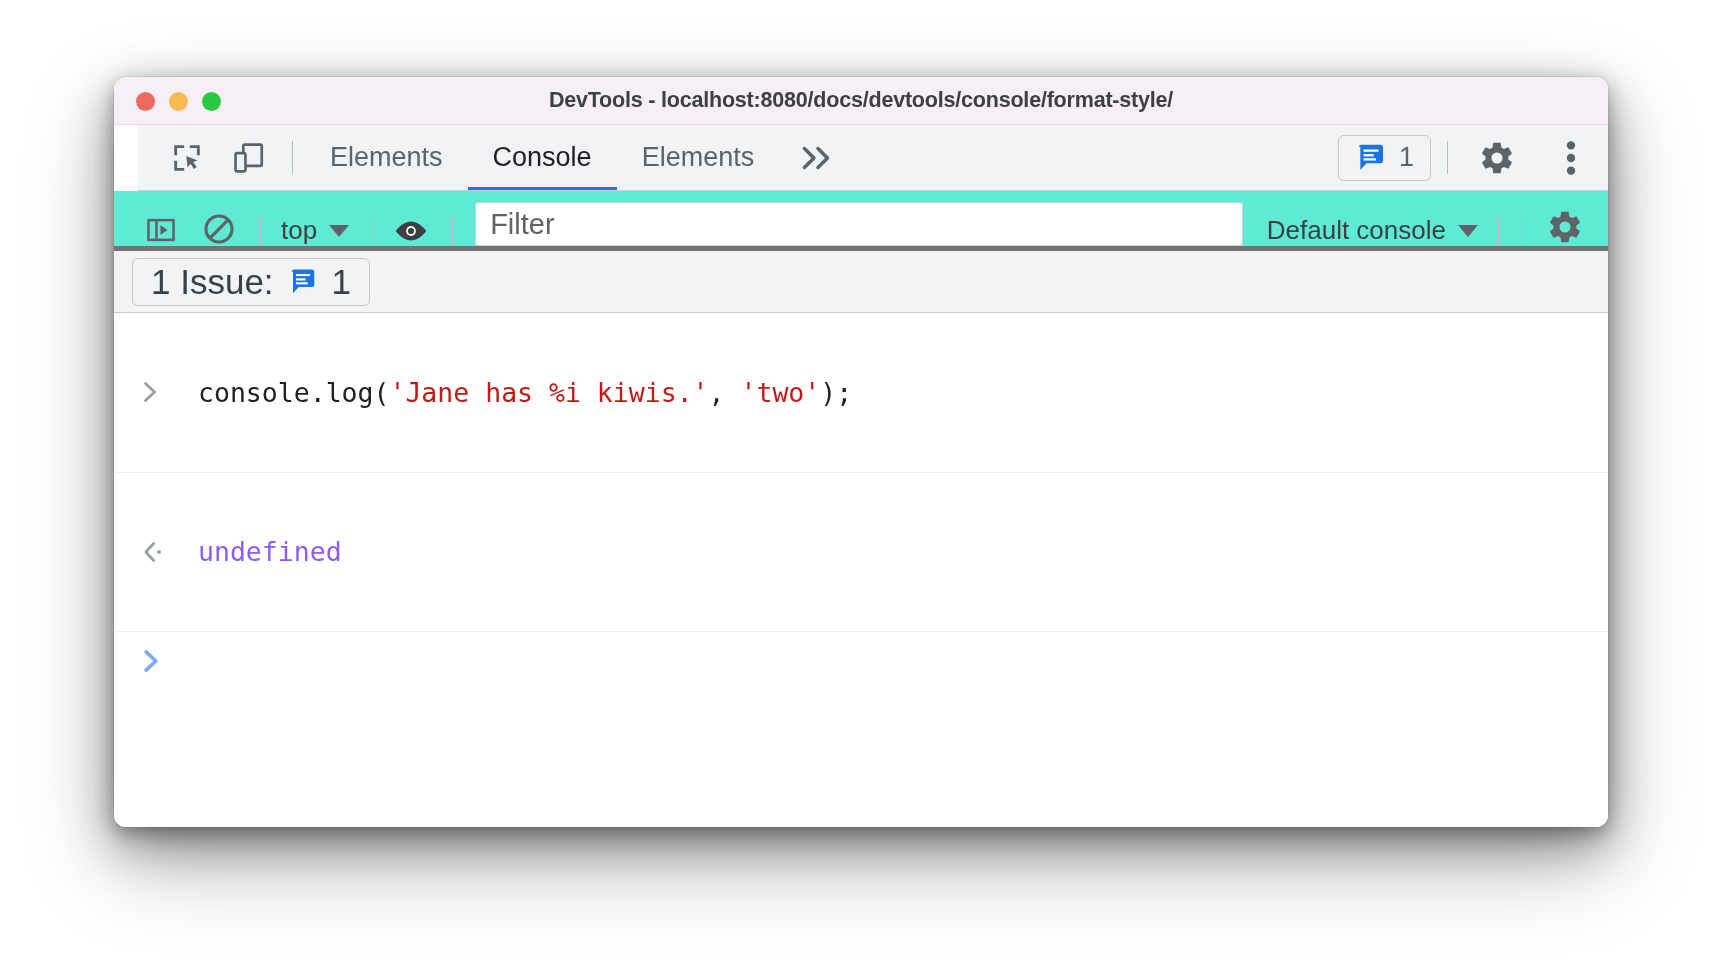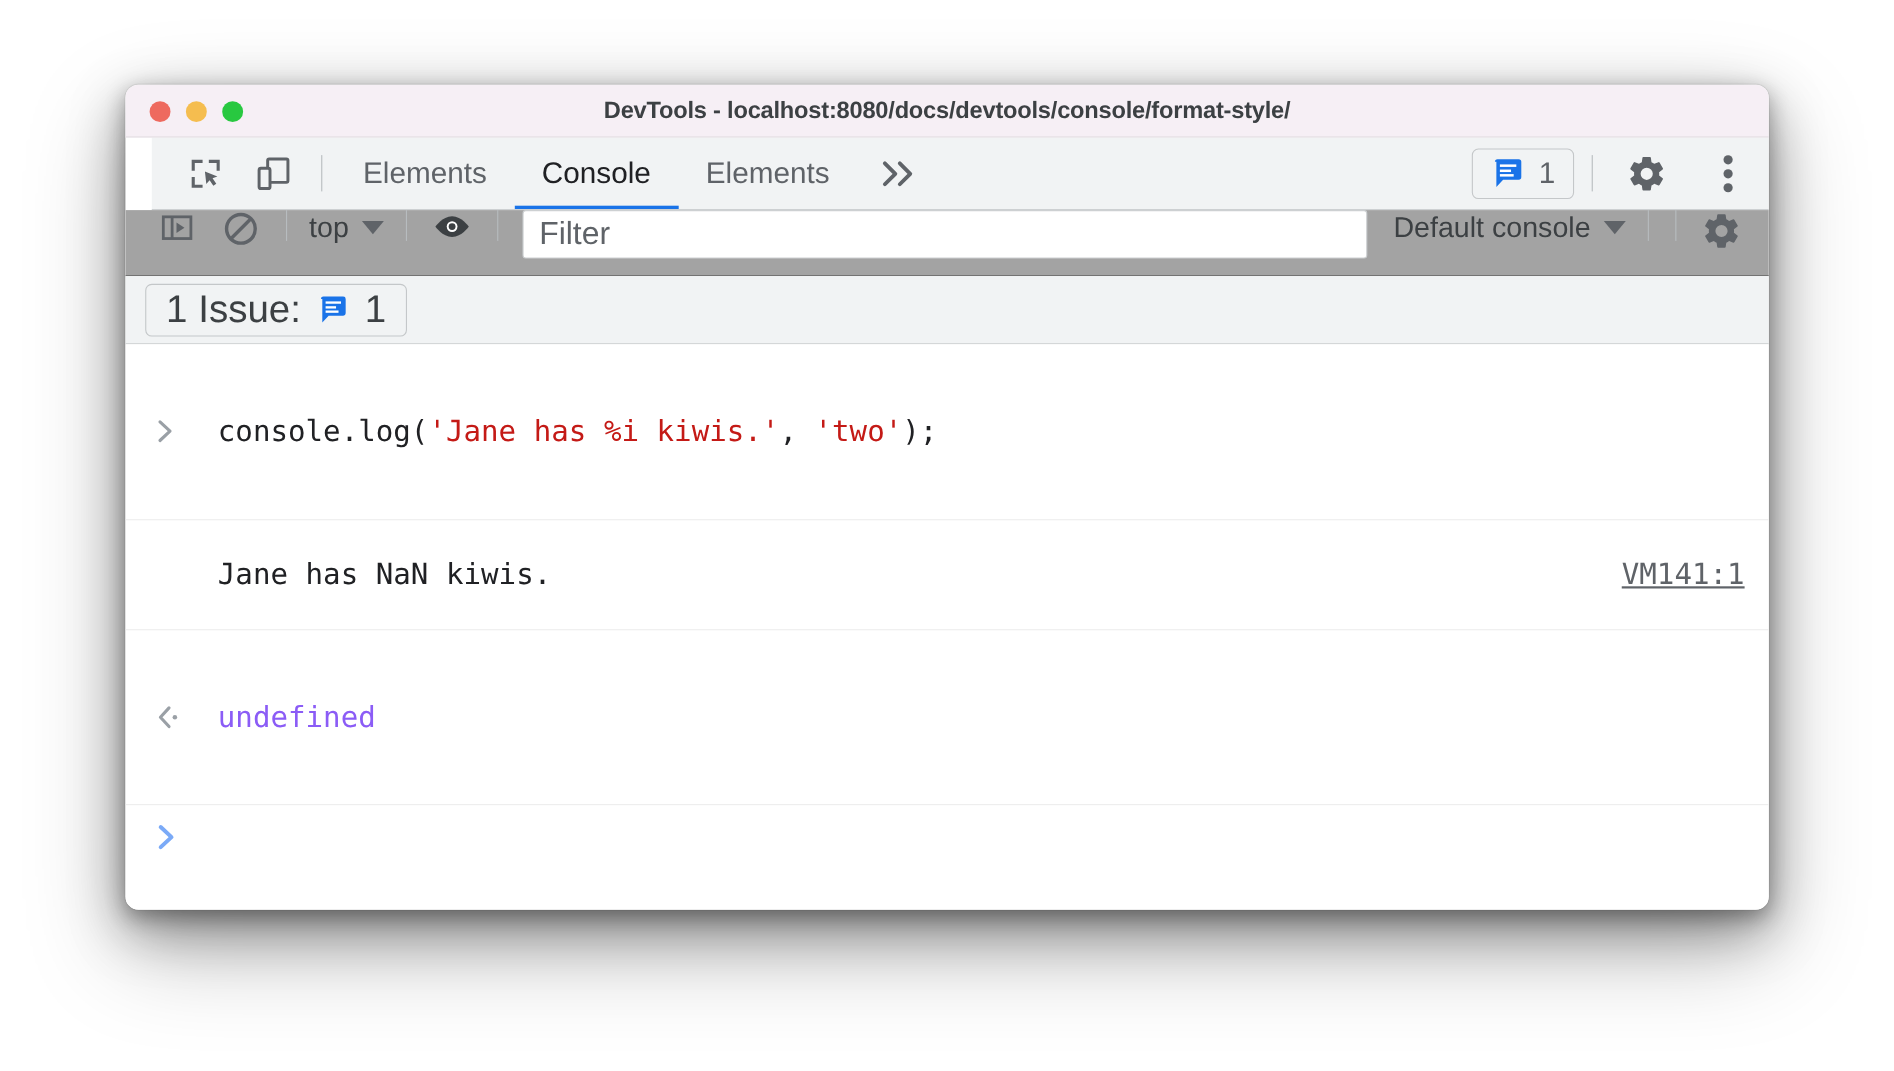--- a/index.html
+++ b/index.html
@@ -141,24 +141,24 @@
     width: 74px;
     display: flex;
     align-items: center;
     justify-content: center;
   }
 
   
   #console-toolbar {
     height: 60px;
     flex: 0 0 60px;
-    background: #a3a3a3;
-    border-bottom: 1px solid #737373;
-    display: flex;
-    align-items: flex-start;
+    background: #5eead4;
+    border-bottom: 5px solid #737373;
+    display: flex;
+    align-items: flex-end;
     padding: 0 14px 0 18px;
     gap: 0;
   }
   .ct-icon {
     width: 58px;
     display: flex;
     align-items: center;
     justify-content: center;
   }
   .ct-divider {
@@ -445,27 +445,20 @@
         <div class="row-gutter">
           <span>
             <svg width="20" height="26" viewBox="0 0 14 20">
               <path d="M3.5 3.5l7 6.5-7 6.5" fill="none" stroke="#9aa0a6" stroke-width="2.2" stroke-linecap="round" stroke-linejoin="round"></path>
             </svg>
           </span>
         </div>
         <div class="row-content"><span class="tok-plain">console.log(</span><span class="tok-string">'Jane has %i kiwis.'</span><span class="tok-plain">, </span><span class="tok-string">'two'</span><span class="tok-plain">);</span></div>
       </div>
 
-      <div class="console-row">
-        <div class="row-gutter"></div>
-        <div class="row-content">Jane has NaN kiwis.</div>
-        <div class="row-source">
-          <span class="src-link">VM141:1</span>
-        </div>
-      </div>
 
       <div class="console-row">
         <div class="row-gutter">
           <span>
             <svg width="26" height="26" viewBox="0 0 18 20">
               <path d="M9.5 3.5l-6 6.5 6 6.5" fill="none" stroke="#9aa0a6" stroke-width="2.2" stroke-linecap="round" stroke-linejoin="round"></path>
               <circle cx="13.6" cy="10" r="1.6" fill="#9aa0a6"></circle>
             </svg>
           </span>
         </div>

